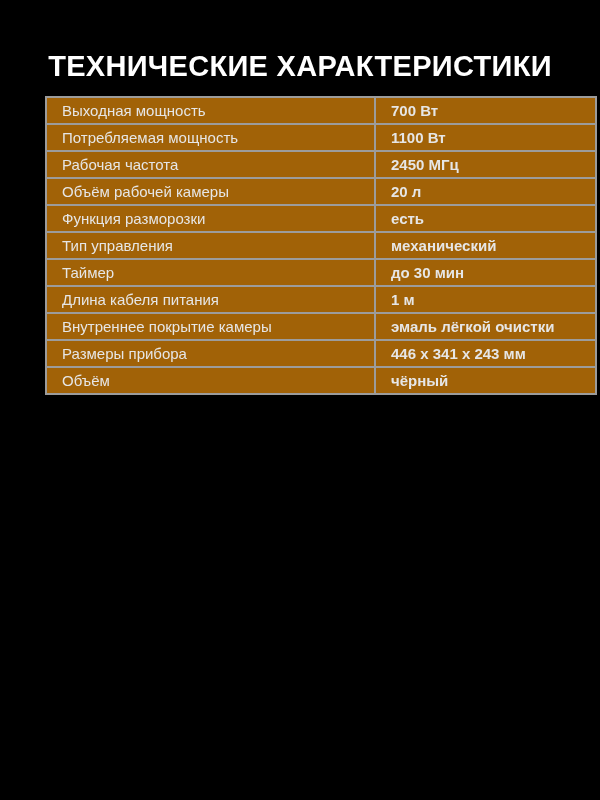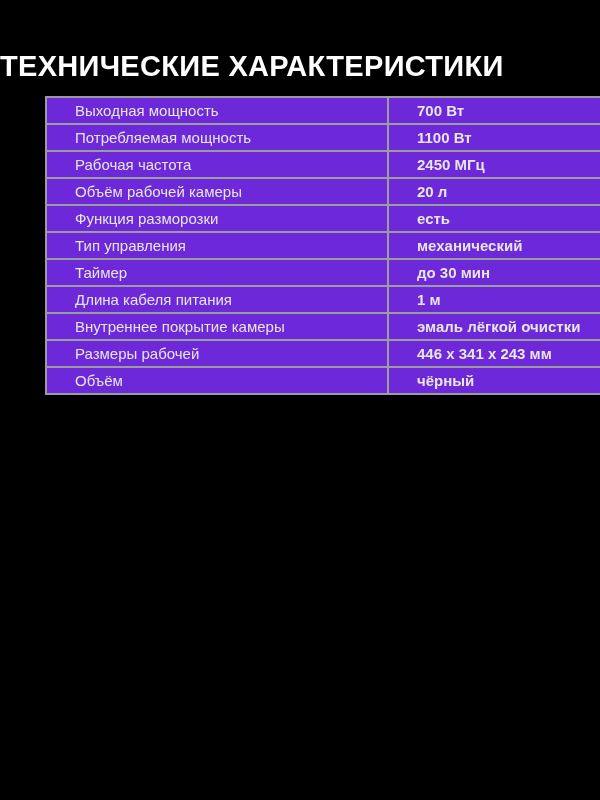--- a/index.html
+++ b/index.html
@@ -12,43 +12,44 @@
     background: #000000;
     position: relative;
     overflow: hidden;
     font-family: "Liberation Sans", sans-serif;
   }
   .page-title {
     position: absolute;
     top: 33px;
     left: 0;
     width: 100%;
+    text-align: center;
     color: #ffffff;
     font-size: 29px;
     font-weight: bold;
     letter-spacing: 0.3px;
     line-height: 1;
     white-space: nowrap;
   }
   table.spec-table {
     position: absolute;
     left: 45px;
     top: 96px;
     width: 510px;
     border-collapse: collapse;
     table-layout: fixed;
     background: #000000;
     font-size: 15px;
     color: #e6e6e6;
   }
   table.spec-table td {
     border: 2px solid #9c9c9c;
-    background: #6d28d9;
+    background: #a16207;
     height: 25px;
-    padding: 0 6px 0 28px;
+    padding: 0 6px 0 15px;
     vertical-align: middle;
     white-space: nowrap;
     overflow: hidden;
   }
   td.spec-name { width: 306px; }
   td.spec-value { width: 198px; font-weight: bold; }
 </style>
 </head>
 <body>
 
@@ -86,21 +87,21 @@
     </tr>
     <tr>
       <td class="spec-name">Длина кабеля питания</td>
       <td class="spec-value">1 м</td>
     </tr>
     <tr>
       <td class="spec-name">Внутреннее покрытие камеры</td>
       <td class="spec-value">эмаль лёгкой очистки</td>
     </tr>
     <tr>
-      <td class="spec-name">Размеры рабочей</td>
+      <td class="spec-name">Размеры прибора</td>
       <td class="spec-value">446 x 341 x 243 мм</td>
     </tr>
     <tr>
       <td class="spec-name">Объём</td>
       <td class="spec-value">чёрный</td>
     </tr>
   </tbody>
 </table>
 
 </body></html>

